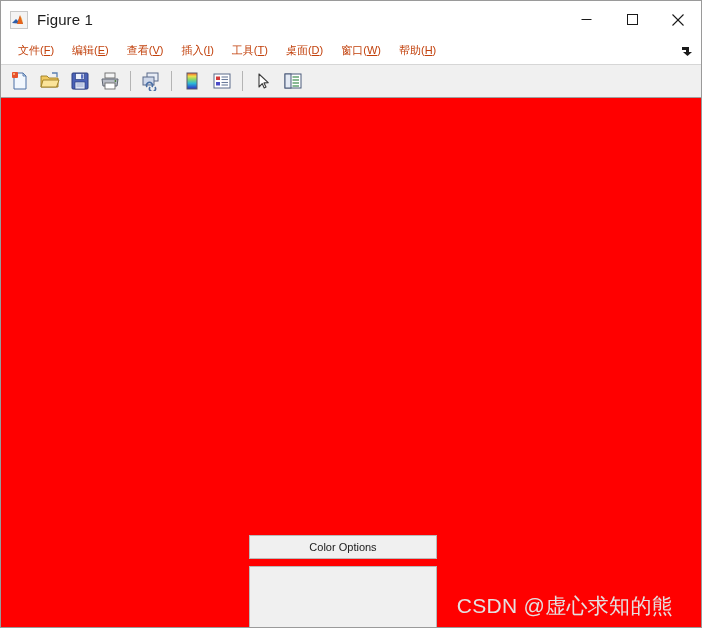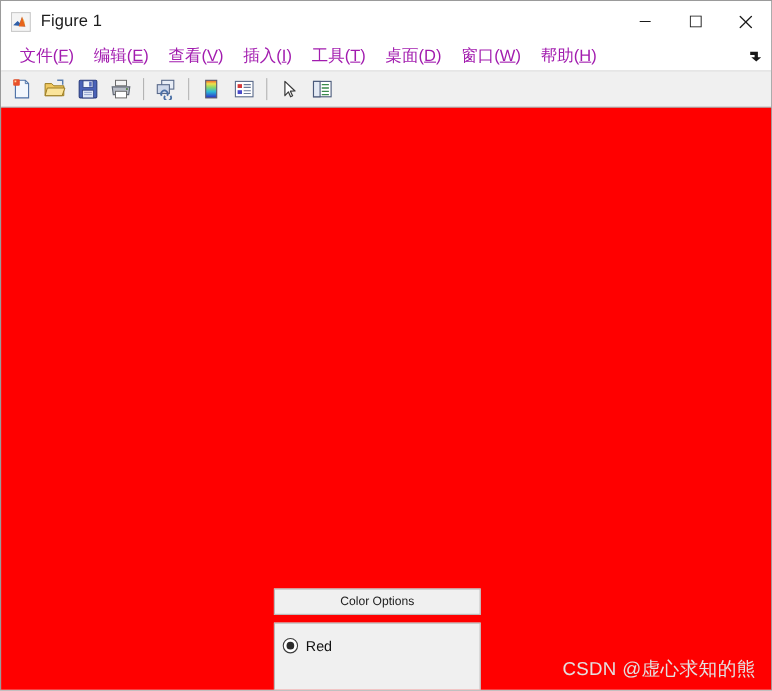--- a/index.html
+++ b/index.html
@@ -79,22 +79,22 @@
     height: 26px;
     min-height: 26px;
     background: #ffffff;
     display: flex;
     align-items: center;
     padding-left: 8px;
     position: relative;
     border-bottom: 1px solid #d6d6d6;
   }
   .menu-item {
-    font-size: 15px;
-    color: #a21caf;
+    font-size: 11px;
+    color: #c2410c;
     padding: 2px 9px 3px 9px;
     white-space: nowrap;
   }
   .menu-item .mn { text-decoration: none; }
   .menu-item .acc { text-decoration: underline; }
   .dock-arrow {
     position: absolute;
     right: 7px;
     top: 50%;
     transform: translateY(-50%);
@@ -195,23 +195,23 @@
   }
   .radio-label {
     font-size: 13px;
     color: #101010;
     white-space: nowrap;
   }
 
   
   .watermark {
     position: absolute;
-    right: 14px;
+    right: 28px;
     bottom: 7px;
-    font-size: 17px;
+    font-size: 21px;
     color: #e4e0e0;
     white-space: nowrap;
     letter-spacing: 0.3px;
   }
 </style>
 </head>
 <body>
 
 <div class="window">
 
@@ -380,24 +380,20 @@
     </div>
 
   </div>
 
   <div class="canvas" id="canvas" style="background: rgb(255, 0, 0);">
 
     <div class="panel">
       <div class="panel-title" style="background: rgb(240, 240, 240);">Color Options</div>
       <div class="panel-body" style="background: rgb(240, 240, 240);">
 
-        <div class="radio-row">
-          <span class="radio checked"></span>
-          <span class="radio-label">Red</span>
-        </div>
 
 
         <div class="radio-row">
           
           
         </div>
 
       </div>
     </div>
 

